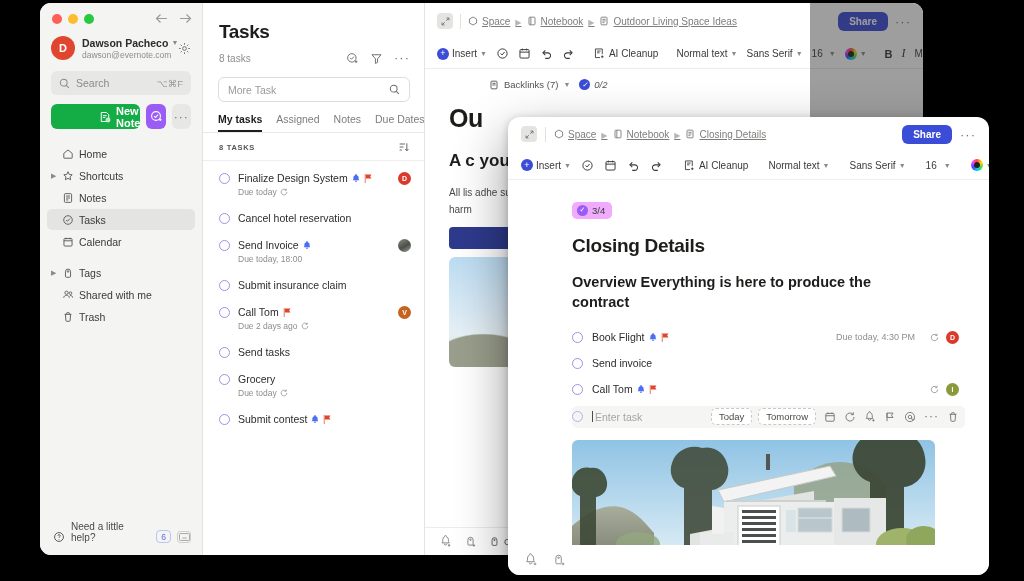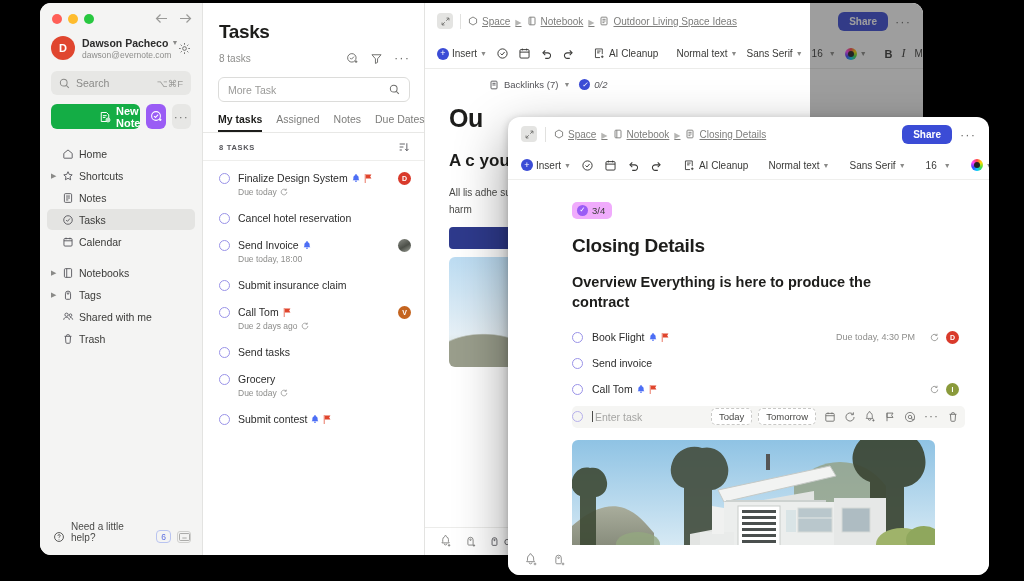--- a/index.html
+++ b/index.html
@@ -355,30 +355,20 @@
             <svg width="12" height="12" viewBox="0 0 16 16" fill="none" stroke="currentColor" stroke-width="1.2">
                 <rect x="2.6" y="3.4" width="10.8" height="10" rx="1.3"></rect>
                 <path d="M2.6 6.4h10.8M5.4 2.2v2.2M10.6 2.2v2.2"></path>
               </svg>
           </span>
           <span>Calendar</span>
         </div>
 
         <div class="navgap"></div>
 
-        <div class="navitem">
-          <span class="tw">▶</span>
-          <span class="ic">
-            <svg width="12" height="12" viewBox="0 0 16 16" fill="none" stroke="currentColor" stroke-width="1.2">
-                <rect x="3.2" y="2.2" width="9.6" height="11.6" rx="1.3"></rect>
-                <path d="M6.3 2.2v11.6"></path>
-              </svg>
-          </span>
-          <span>Notebooks</span>
-        </div>
 
         <div class="navitem">
           <span class="tw">▶</span>
           <span class="ic">
             <svg width="12" height="12" viewBox="0 0 16 16" fill="none" stroke="currentColor" stroke-width="1.2">
                 <path d="M4.6 6.2a3.4 3.4 0 016.8 0v6.2a1.3 1.3 0 01-1.3 1.3H5.9a1.3 1.3 0 01-1.3-1.3z"></path>
                 <circle cx="8" cy="6" r="1"></circle>
               </svg>
           </span>
           <span>Tags</span>

